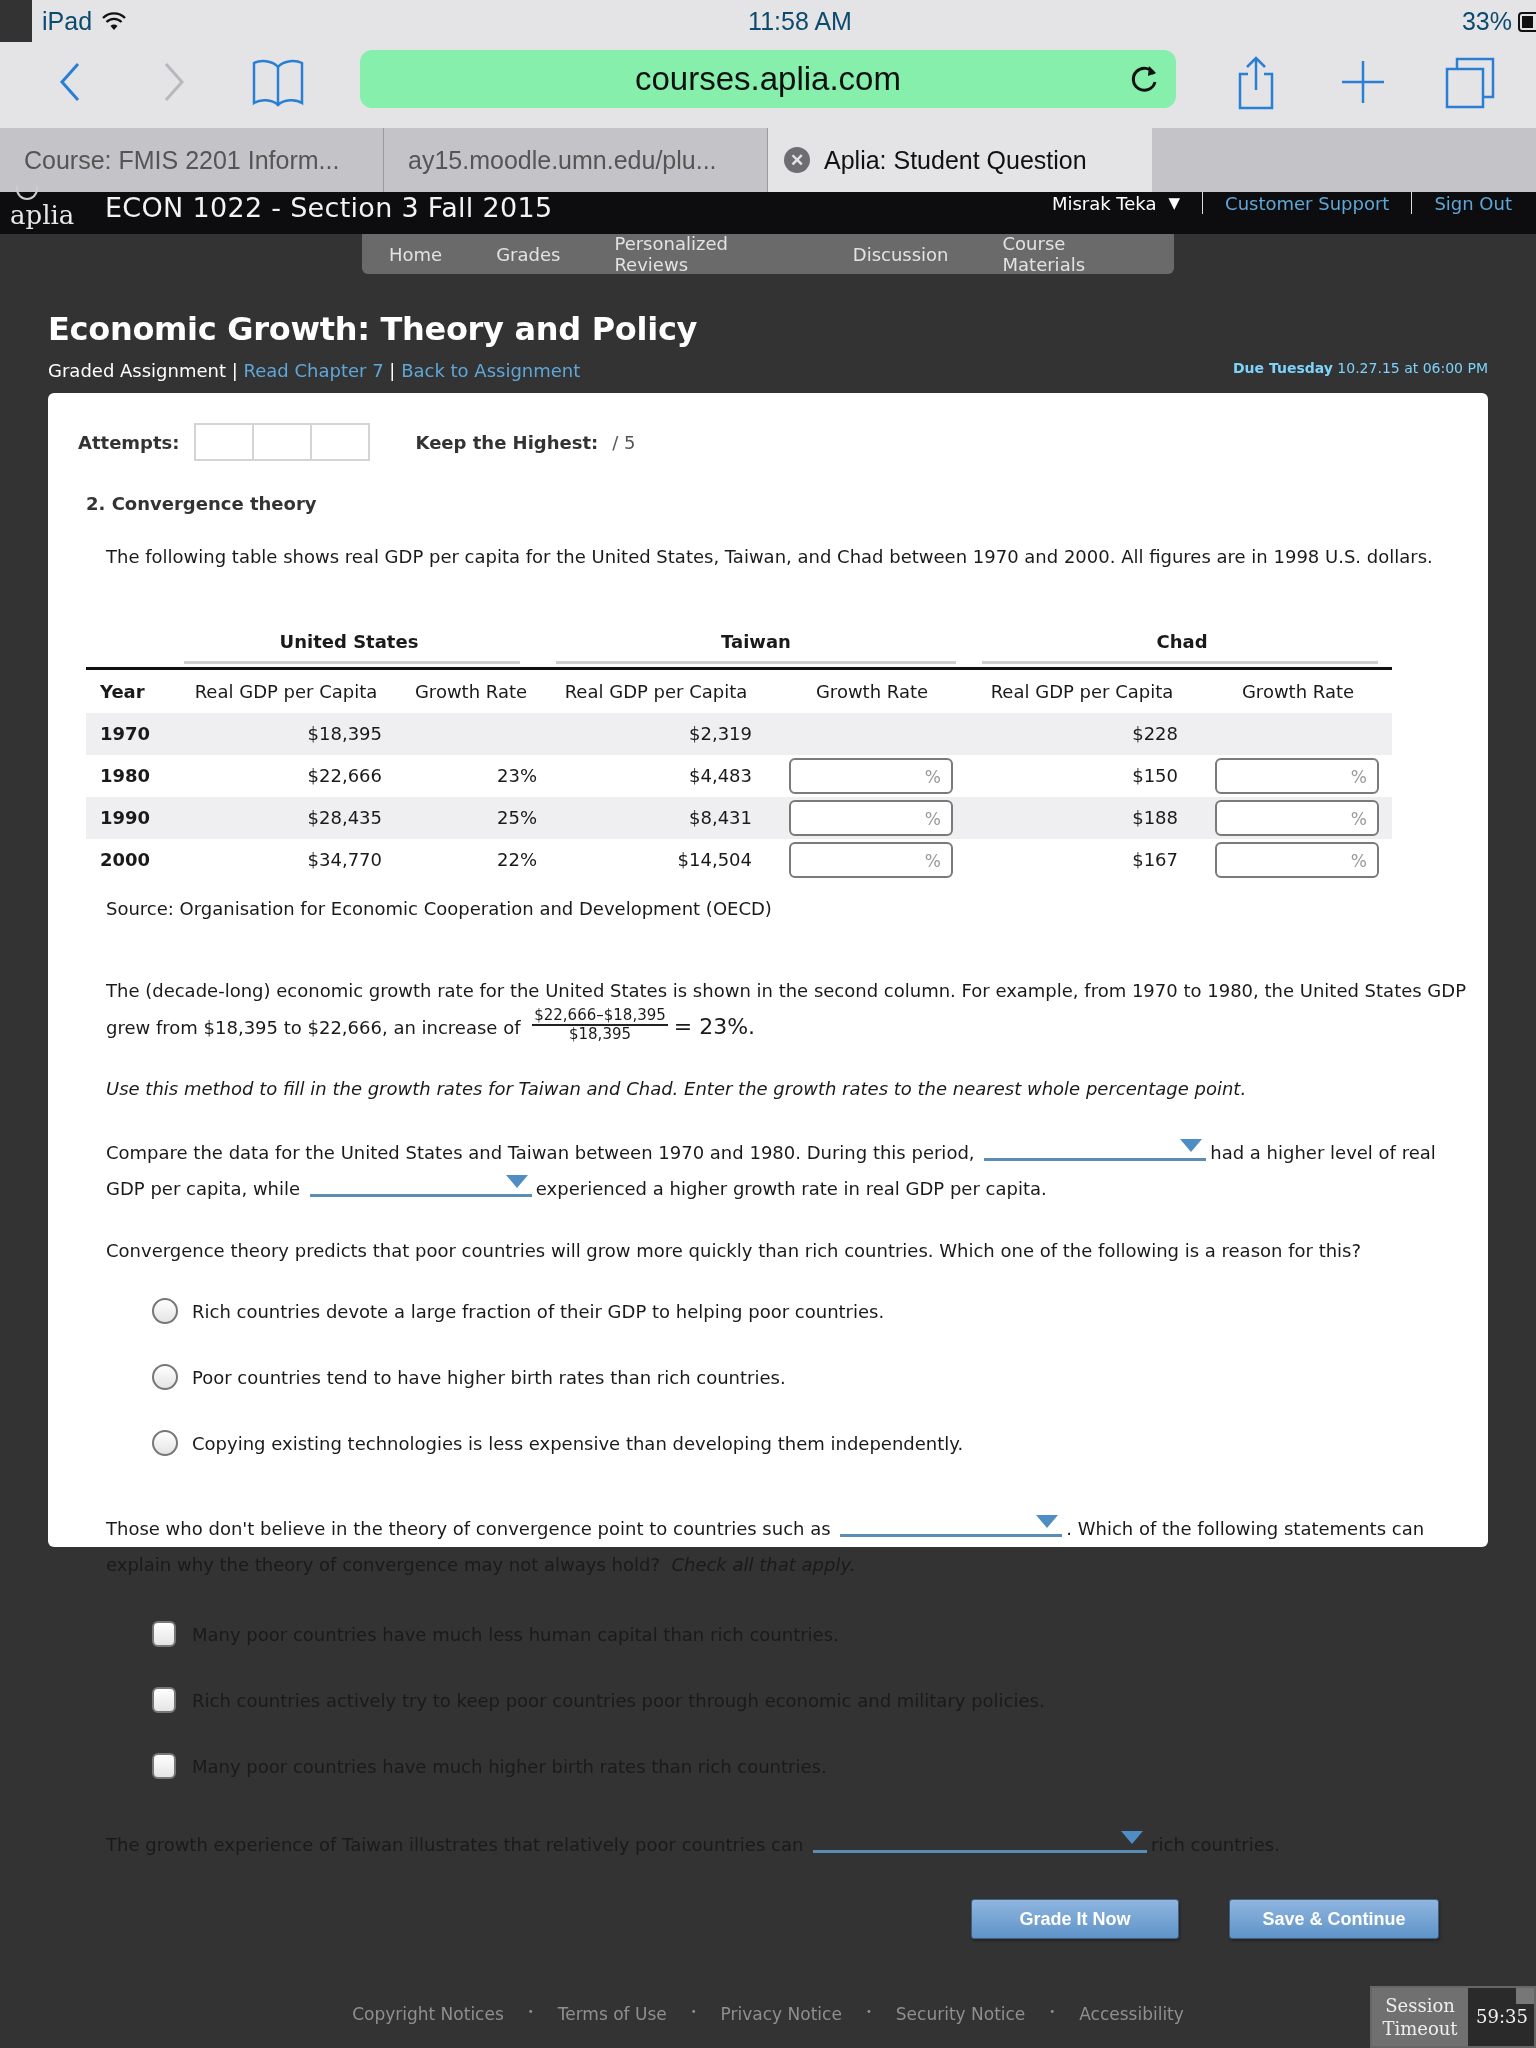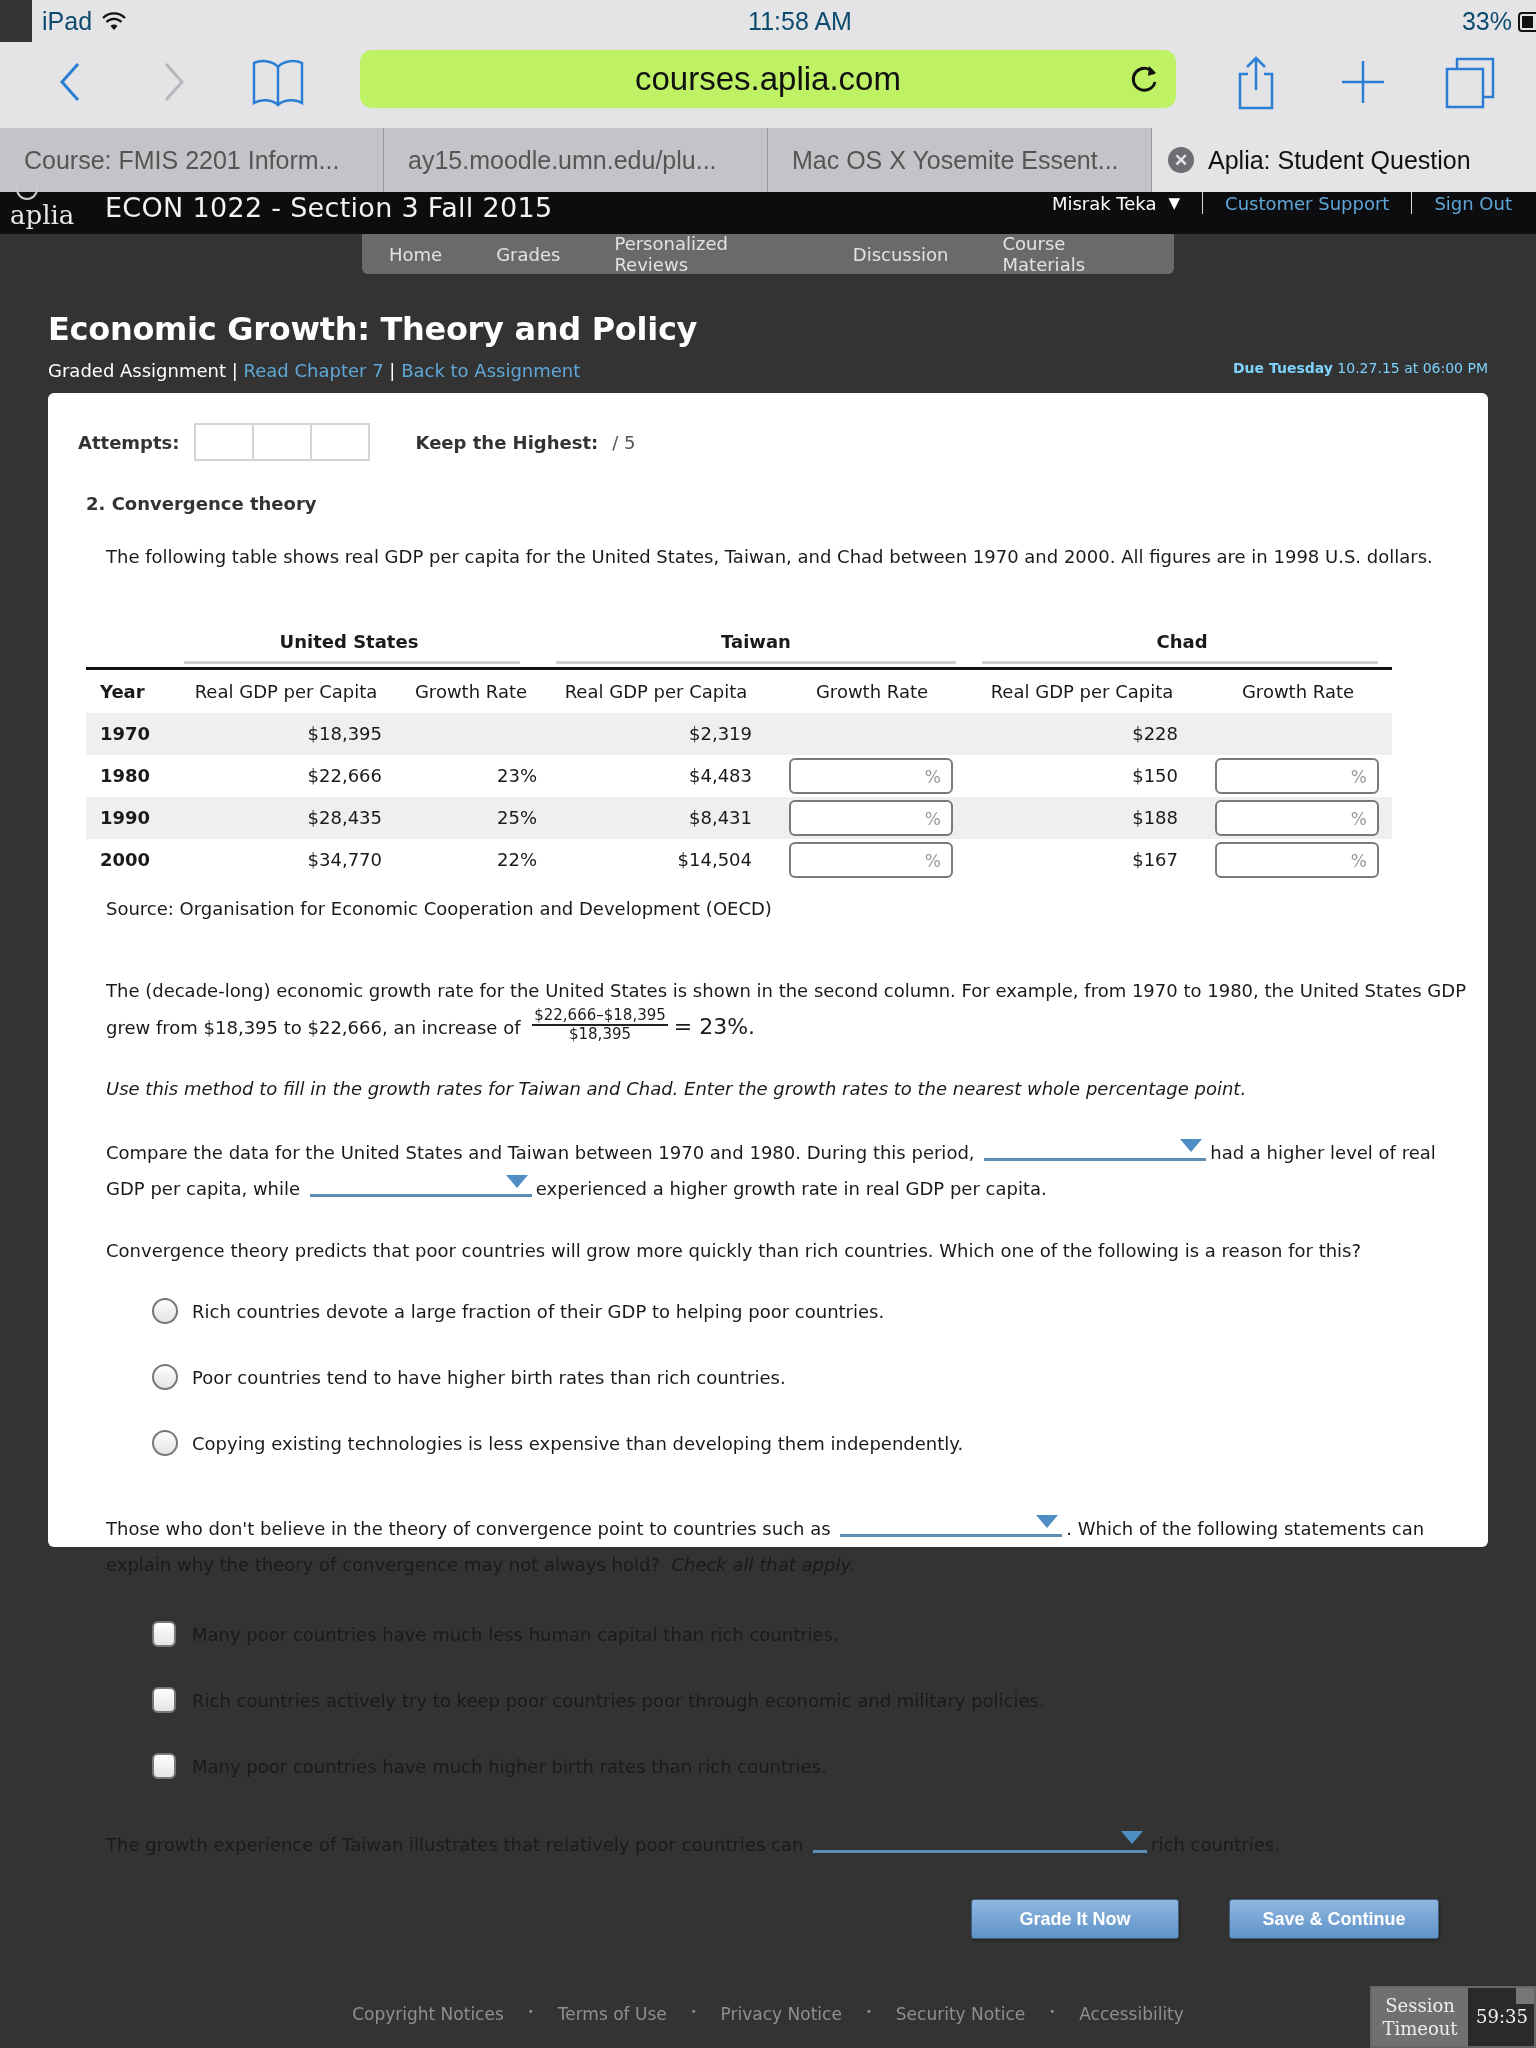--- a/index.html
+++ b/index.html
@@ -11,21 +11,21 @@
   .statusbar .left { position: absolute; left: 10px; top: 7px; display: flex; align-items: center; gap: 10px; }
   .statusbar .center { position: absolute; left: 0; right: 0; top: 7px; text-align: center; font-weight: normal; }
   .statusbar .right { position: absolute; right: 10px; top: 7px; display: flex; align-items: center; gap: 6px; }
   .battery { width: 40px; height: 20px; border: 2px solid #111; border-radius: 4px; position: relative; }
   .battery::before { content: ""; position: absolute; left: 2px; top: 2px; width: 11px; height: 12px; background: #111; }
   .battery::after { content: ""; position: absolute; right: -6px; top: 5px; width: 3px; height: 7px; background: #111; border-radius: 0 2px 2px 0; }
 
   
   .toolbar { position: absolute; left: 0; top: 42px; width: 1536px; height: 86px; background: #e4e4e6; }
   .tb-icon { position: absolute; top: 10px; width: 60px; height: 60px; display: flex; align-items: center; justify-content: center; }
-  .urlbar { position: absolute; left: 360px; top: 8px; width: 816px; height: 58px; background: #bef264; border-radius: 12px; display: flex; align-items: center; justify-content: center; font-family: "Liberation Sans", sans-serif; font-size: 33px; color: #111; }
+  .urlbar { position: absolute; left: 360px; top: 8px; width: 816px; height: 58px; background: #86efac; border-radius: 12px; display: flex; align-items: center; justify-content: center; font-family: "Liberation Sans", sans-serif; font-size: 33px; color: #111; }
   .reload { position: absolute; right: 14px; top: 12px; width: 34px; height: 34px; }
 
   
   .tabs { position: absolute; left: 0; top: 128px; width: 1536px; height: 64px; background: #c4c4c8; display: flex; }
   .tab { width: 384px; height: 64px; border-right: 1px solid #9a9a9e; display: flex; align-items: center; padding-left: 24px; font-family: "Liberation Sans", sans-serif; font-size: 25px; color: #555; white-space: nowrap; overflow: hidden; }
   .tab.active { background: #e4e4e6; color: #111; border-right: none; padding-left: 16px; }
   .tab-close { width: 26px; height: 26px; border-radius: 50%; background: #6e6e72; color: #e4e4e6; font-size: 17px; display: flex; align-items: center; justify-content: center; margin-right: 14px; font-weight: bold; }
 
   
   .aplia-header { position: absolute; left: 0; top: 192px; width: 1536px; height: 42px; background: #0d0d0f; }
@@ -163,23 +163,20 @@
   </div>
 </div>
 
 <div class="tabs">
   <div class="tab">
       <span>Course: FMIS 2201 Inform...</span>
     </div>
   <div class="tab">
       <span>ay15.moodle.umn.edu/plu...</span>
     </div>
-  <div class="tab">
-      <span>Mac OS X Yosemite Essent...</span>
-    </div>
   <div class="tab active">
     <span class="tab-close">✕</span>
     <span>Aplia: Student Question</span>
   </div>
 </div>
 
 <div class="aplia-header">
   <div class="logo">
     <span class="mark"></span>
     <span>aplia</span>

